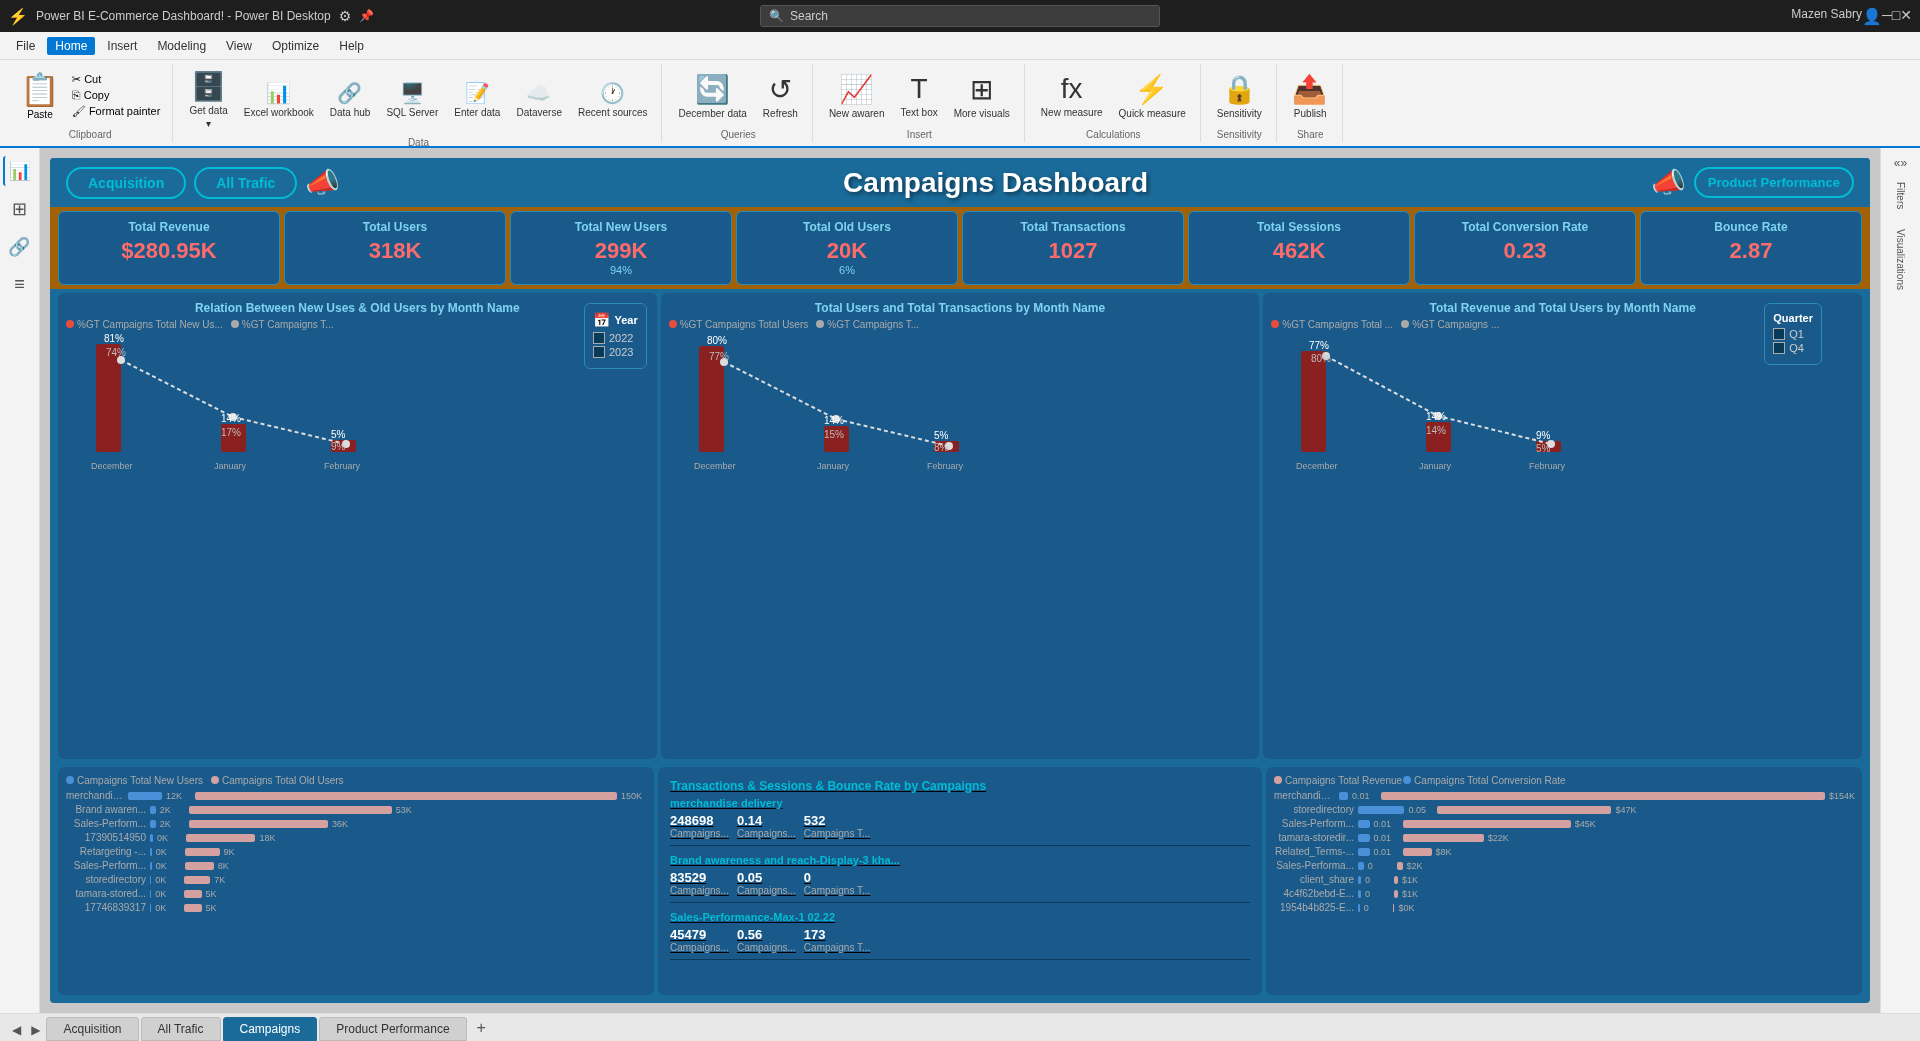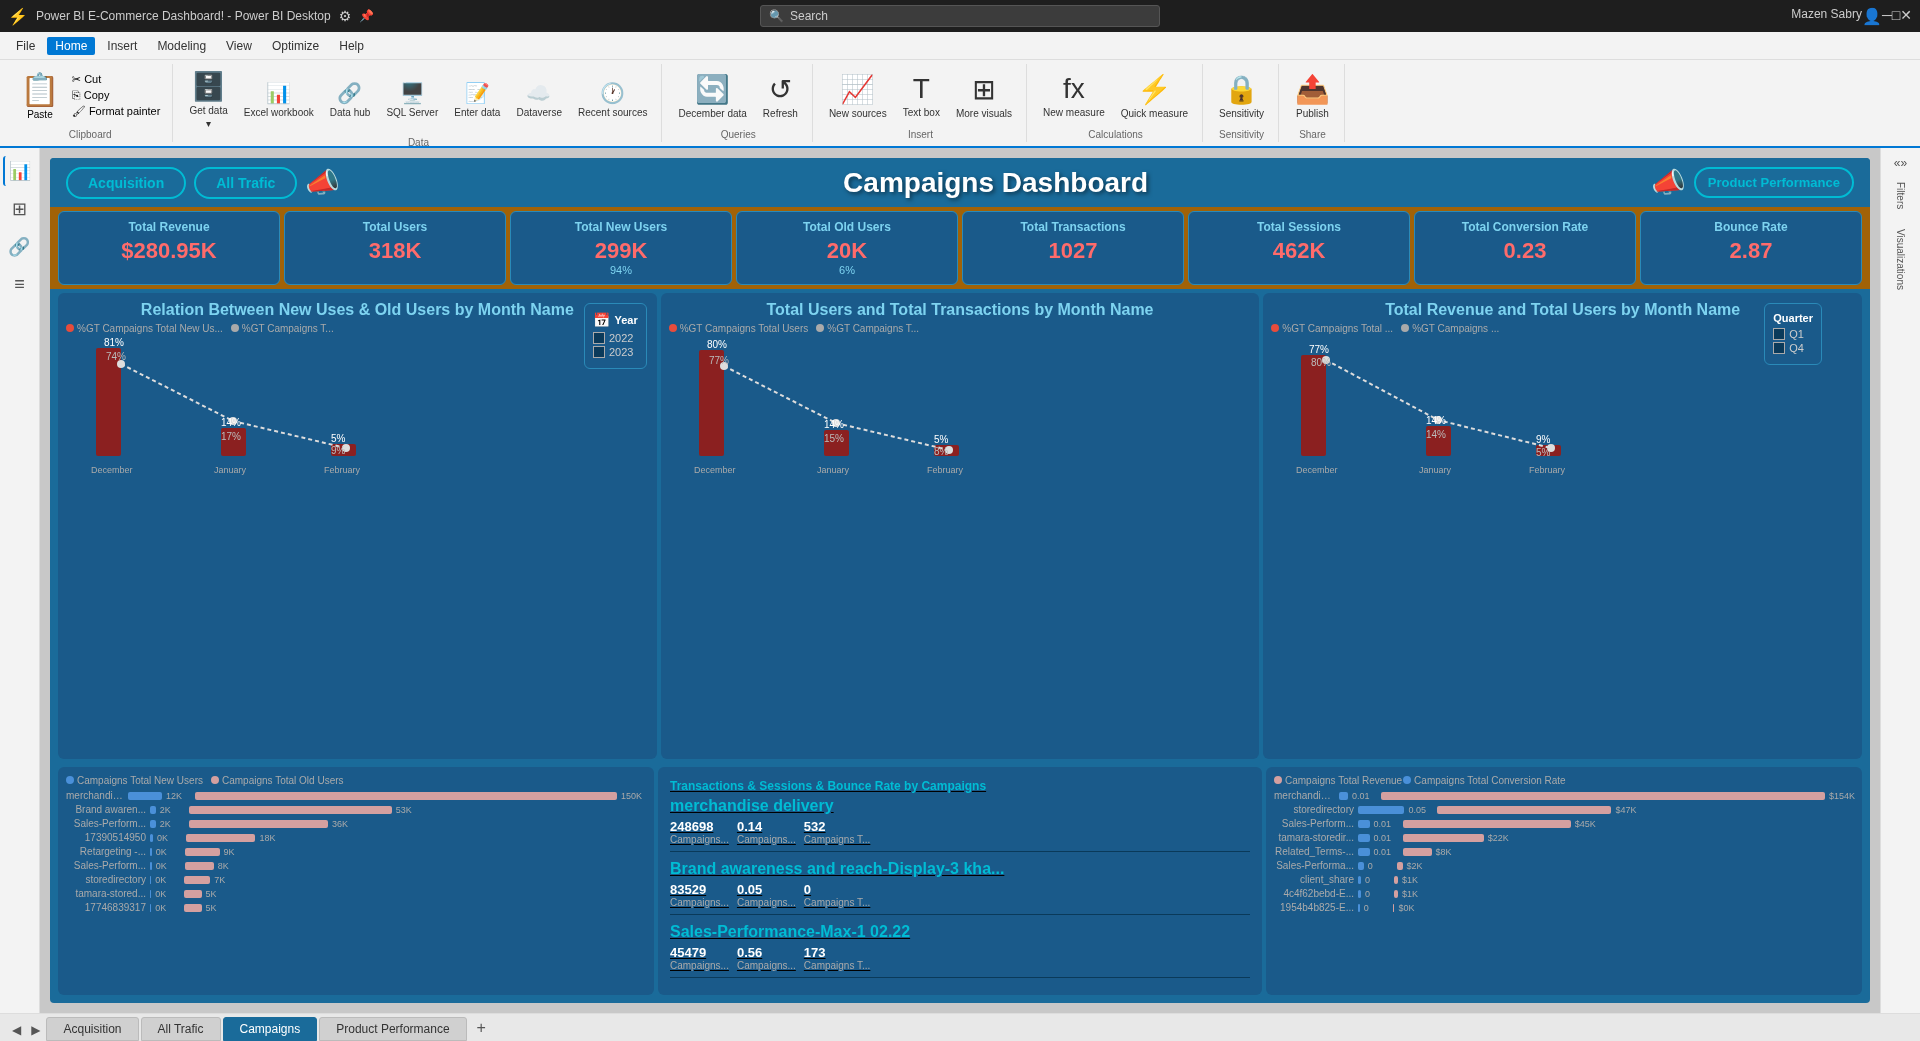--- a/index.html
+++ b/index.html
@@ -108,21 +108,21 @@
 
     
     .charts-section {
       display: flex; gap: 4px; padding: 4px 8px; flex: 1;
     }
     .chart-panel {
       flex: 1; background: #1a5a8a; border-radius: 6px; padding: 8px;
       position: relative; min-height: 200px;
     }
     .chart-title {
-      color: #7dd3f0; font-size: 16px; font-weight: bold; text-align: center;
+      color: #7dd3f0; font-size: 12px; font-weight: bold; text-align: center;
       margin-bottom: 4px;
     }
     .chart-legend { display: flex; gap: 8px; font-size: 10px; color: #aaa; margin-bottom: 4px; }
     .legend-dot { width: 8px; height: 8px; border-radius: 50%; display: inline-block; margin-right: 3px; }
 
     
     .bottom-section {
       display: flex; gap: 4px; padding: 4px 8px 8px; height: 240px;
     }
     .bottom-panel {
@@ -159,21 +159,21 @@
     
     .filter-popup {
       position: absolute; background: #1a5a8a; border: 1px solid #2a8ab8;
       border-radius: 6px; padding: 8px; z-index: 10;
     }
     .filter-item { display: flex; align-items: center; gap: 4px; font-size: 11px; color: #ccc; margin-bottom: 2px; }
     .filter-cb { width: 12px; height: 12px; border: 1px solid #aaa; background: #0a3a5a; }
 
     .transactions-panel { padding: 12px; text-decoration: underline; }
     .trans-row { margin-bottom: 8px; border-bottom: 1px solid #0a3a5a; padding-bottom: 6px; }
-    .trans-name { color: #00bcd4; font-size: 16px; font-weight: bold; margin-bottom: 4px; }
+    .trans-name { color: #00bcd4; font-size: 11px; font-weight: bold; margin-bottom: 4px; }
     .trans-stats { display: flex; gap: 8px; }
     .trans-stat { font-size: 10px; color: #aaa; }
     .trans-stat-val { font-size: 13px; color: white; font-weight: bold; }
 
     svg text { font-family: 'Segoe UI', Arial, sans-serif; }
   </style>
 </head>
 <body>
 
 <div class="title-bar">
@@ -271,21 +271,21 @@
         <span>Refresh</span>
       </div>
     </div>
     <span class="ribbon-group-label">Queries</span>
   </div>
 
   <div class="ribbon-group">
     <div class="ribbon-items">
       <div class="ribbon-btn ribbon-btn-large">
         <span class="icon">📈</span>
-        <span>New sources</span>
+        <span>New awaren</span>
       </div>
       <div class="ribbon-btn ribbon-btn-large">
         <span class="icon">T</span>
         <span>Text box</span>
       </div>
       <div class="ribbon-btn ribbon-btn-large">
         <span class="icon">⊞</span>
         <span>More visuals</span>
       </div>
     </div>

